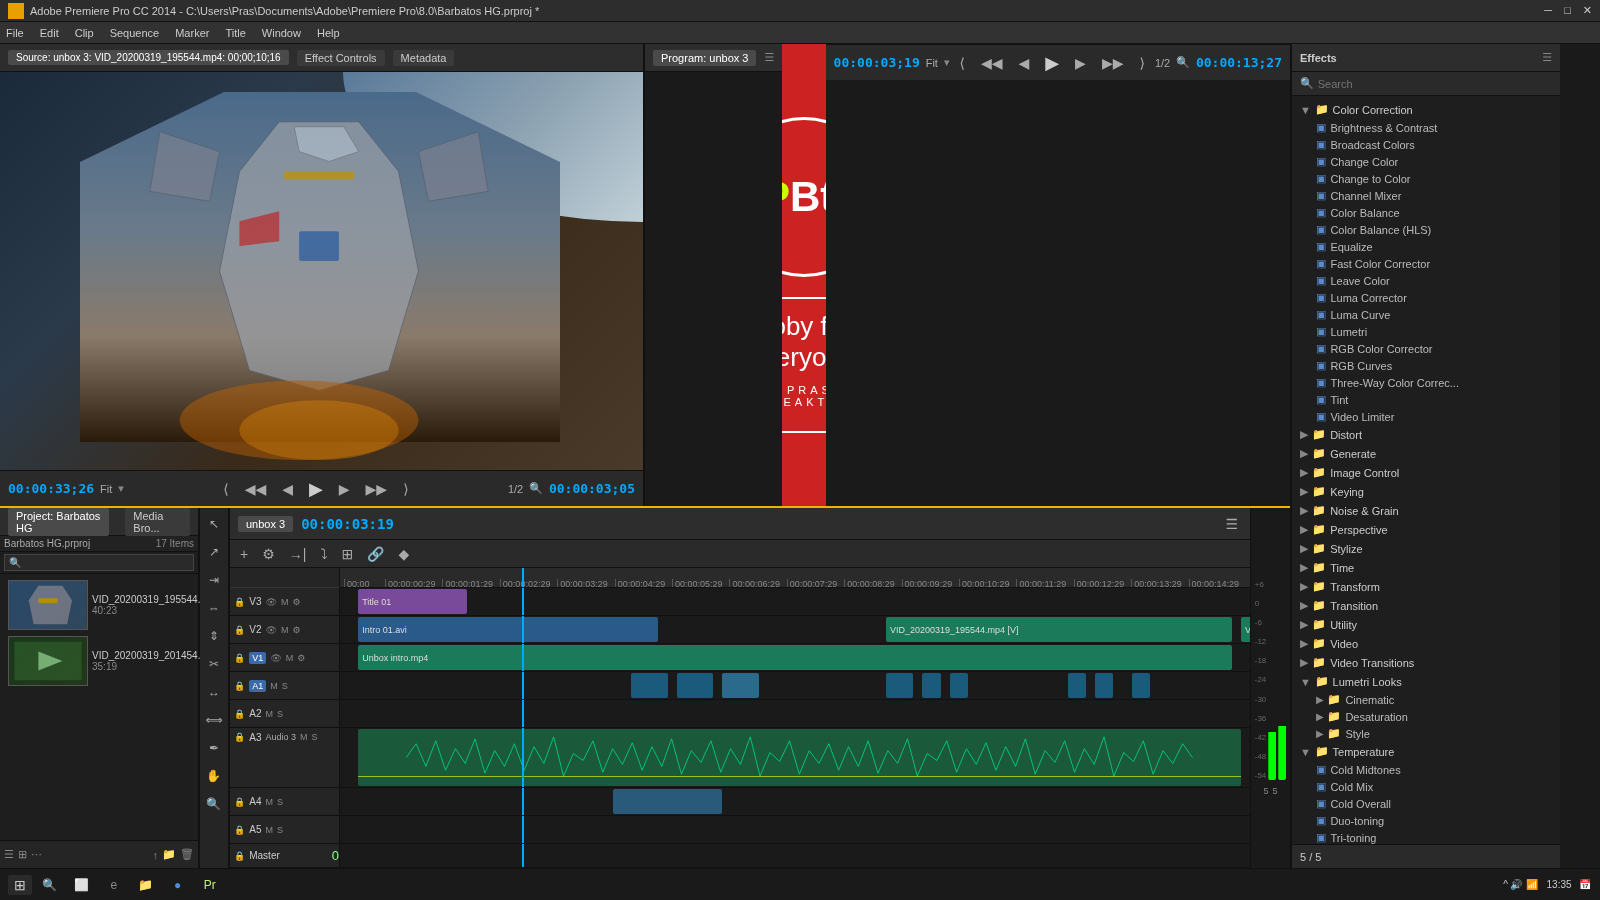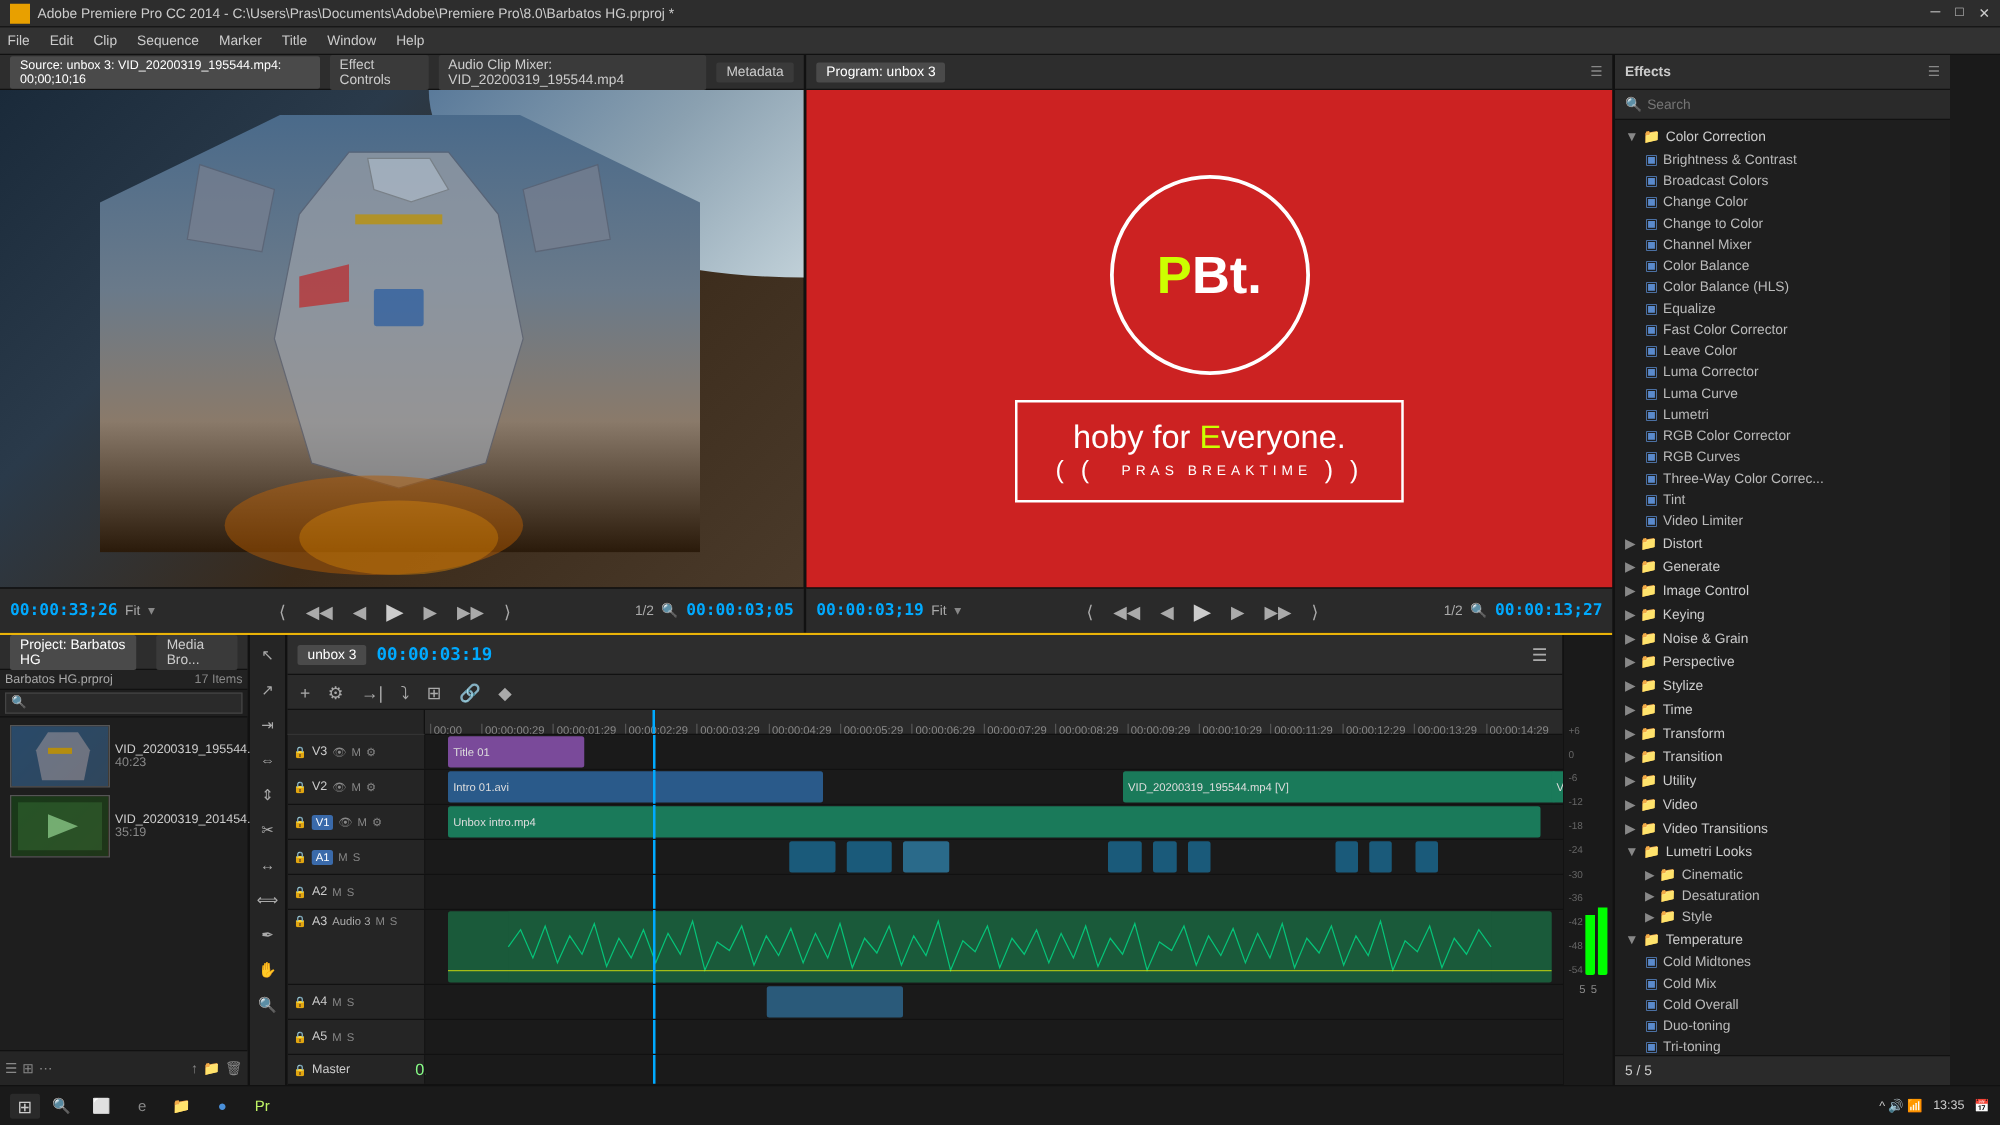--- a/index.html
+++ b/index.html
@@ -142,21 +142,21 @@
       cursor: pointer;
       font-size: 14px;
       padding: 2px 4px;
     }
 
     
     #program-monitor {
       width: 645px;
       background: #1a1a1a;
       display: flex;
-      flex-direction: column;
+      flex-direction: row;
     }
     .red-bg-content {
       width: 100%;
       height: 100%;
       background: #cc2222;
       position: relative;
       display: flex;
       flex-direction: column;
       align-items: center;
       justify-content: center;
@@ -535,21 +535,20 @@
 <div id="main">
 
   <div id="left-area">
 
     <div id="top-panels">
 
       <div id="source-monitor">
         <div class="panel-header">
           <span class="panel-tab active" style="font-size:10px;">Source: unbox 3: VID_20200319_195544.mp4: 00;00;10;16</span>
           <span class="panel-tab">Effect Controls</span>
-          <span class="panel-tab">Audio Clip Mixer: VID_20200319_195544.mp4</span>
           <span class="panel-tab">Metadata</span>
         </div>
         <div class="video-area">
           <div class="gundam-bg">
             <div class="sky-area"></div>
             <div class="gundam-shape"></div>
 
             <svg viewBox="0 0 645 400" style="position:absolute;top:0;left:0;width:100%;height:100%;opacity:0.7">
 
               <polygon points="280,50 360,50 400,100 420,200 390,300 320,320 250,300 220,200 240,100" fill="#9aa0a8" stroke="#5a6070" stroke-width="1"></polygon>
@@ -764,21 +763,21 @@
           <div class="track-row">
             <div class="track-header">
               <span style="color:#888;font-size:9px;">🔒</span>
               <span class="track-label">V2</span>
               <span class="track-btn">👁</span>
               <span class="track-btn">M</span>
               <span class="track-btn">⚙</span>
             </div>
             <div class="track-content">
               <div class="clip clip-blue" style="left:2%;width:33%;">Intro 01.avi</div>
-              <div class="clip clip-teal" style="left:60%;width:38%;margin-left:12px;">VID_20200319_195544.mp4 [V]</div>
+              <div class="clip clip-teal" style="left:60%;width:38%;">VID_20200319_195544.mp4 [V]</div>
               <div class="clip clip-teal" style="left:99%;width:15%;">VID_20200...</div>
               <div class="playhead" style="left:20%;"></div>
             </div>
           </div>
 
           <div class="track-row" style="height:28px;">
             <div class="track-header">
               <span style="color:#888;font-size:9px;">🔒</span>
               <span style="background:#3a6aaa;color:#fff;font-size:9px;padding:1px 3px;border-radius:2px;">V1</span>
               <span class="track-btn">👁</span>

